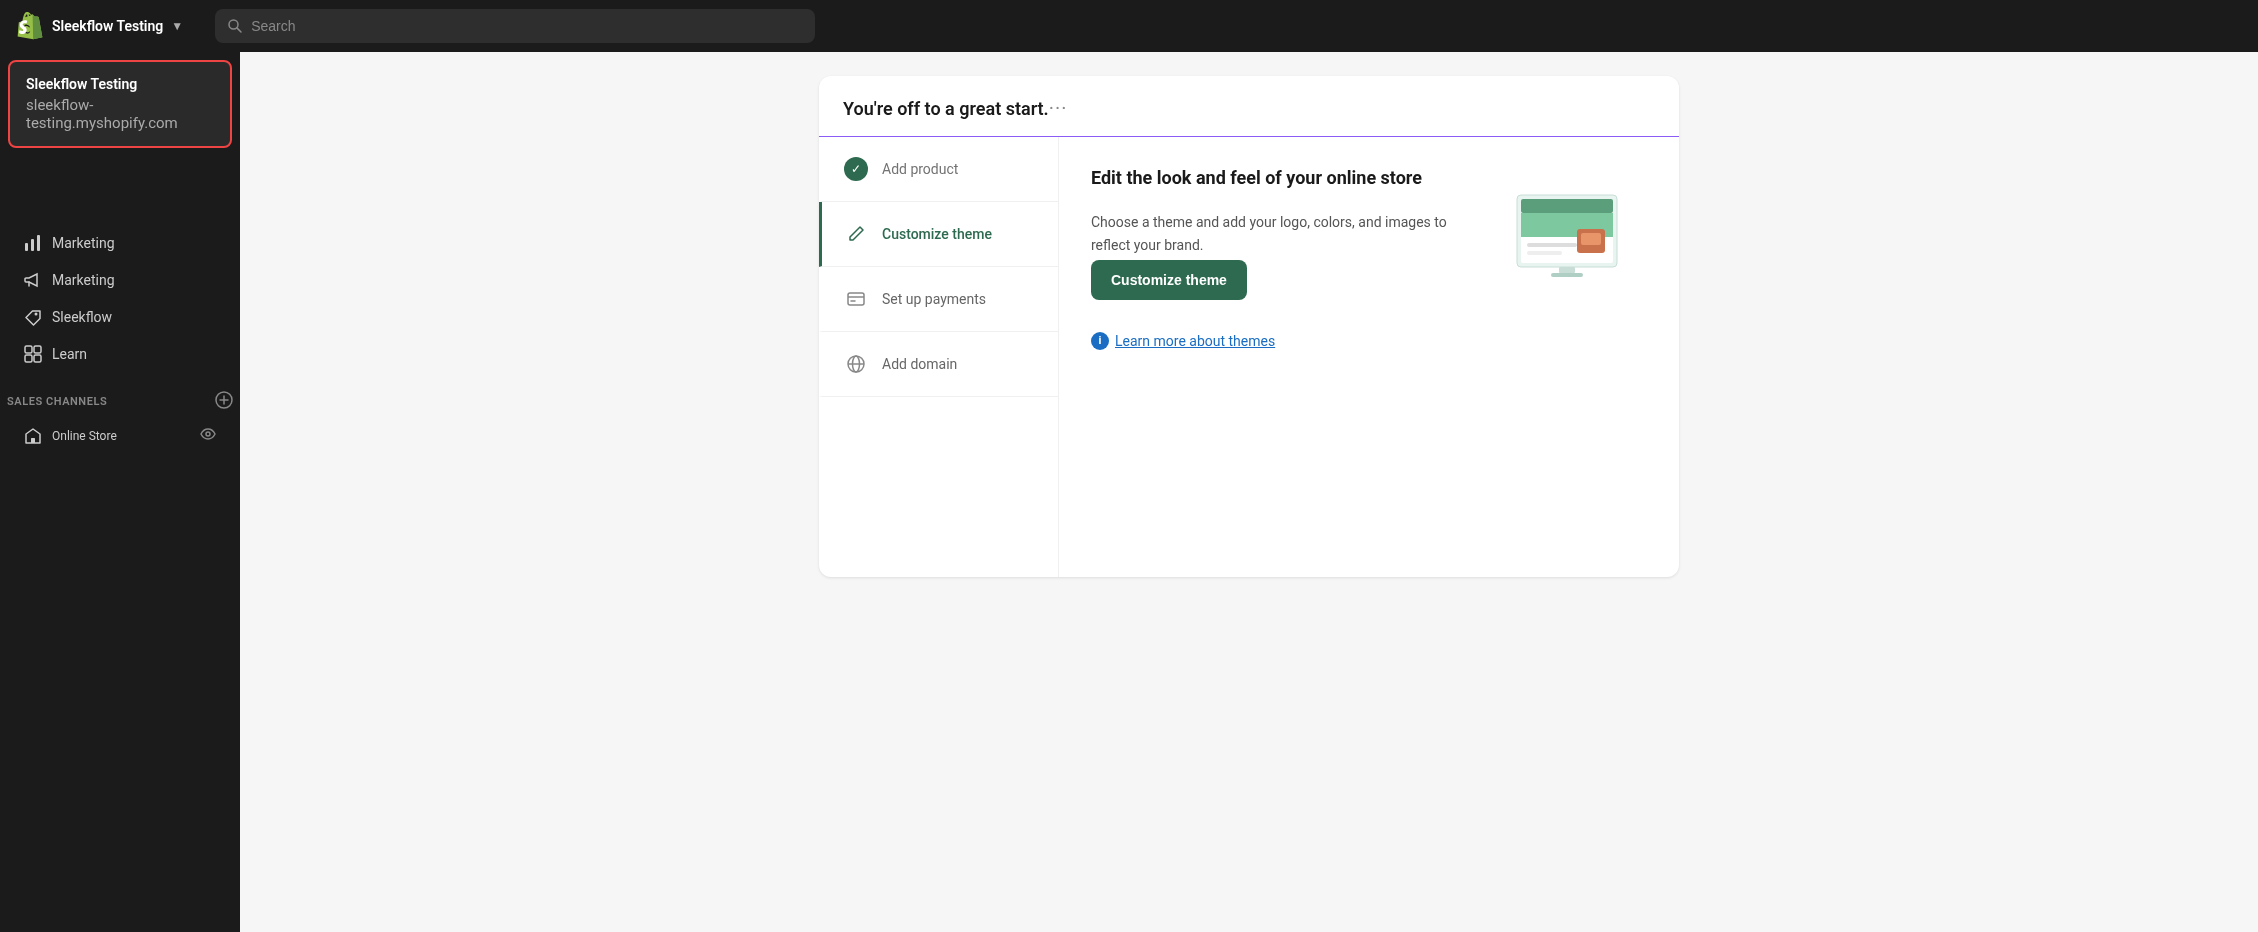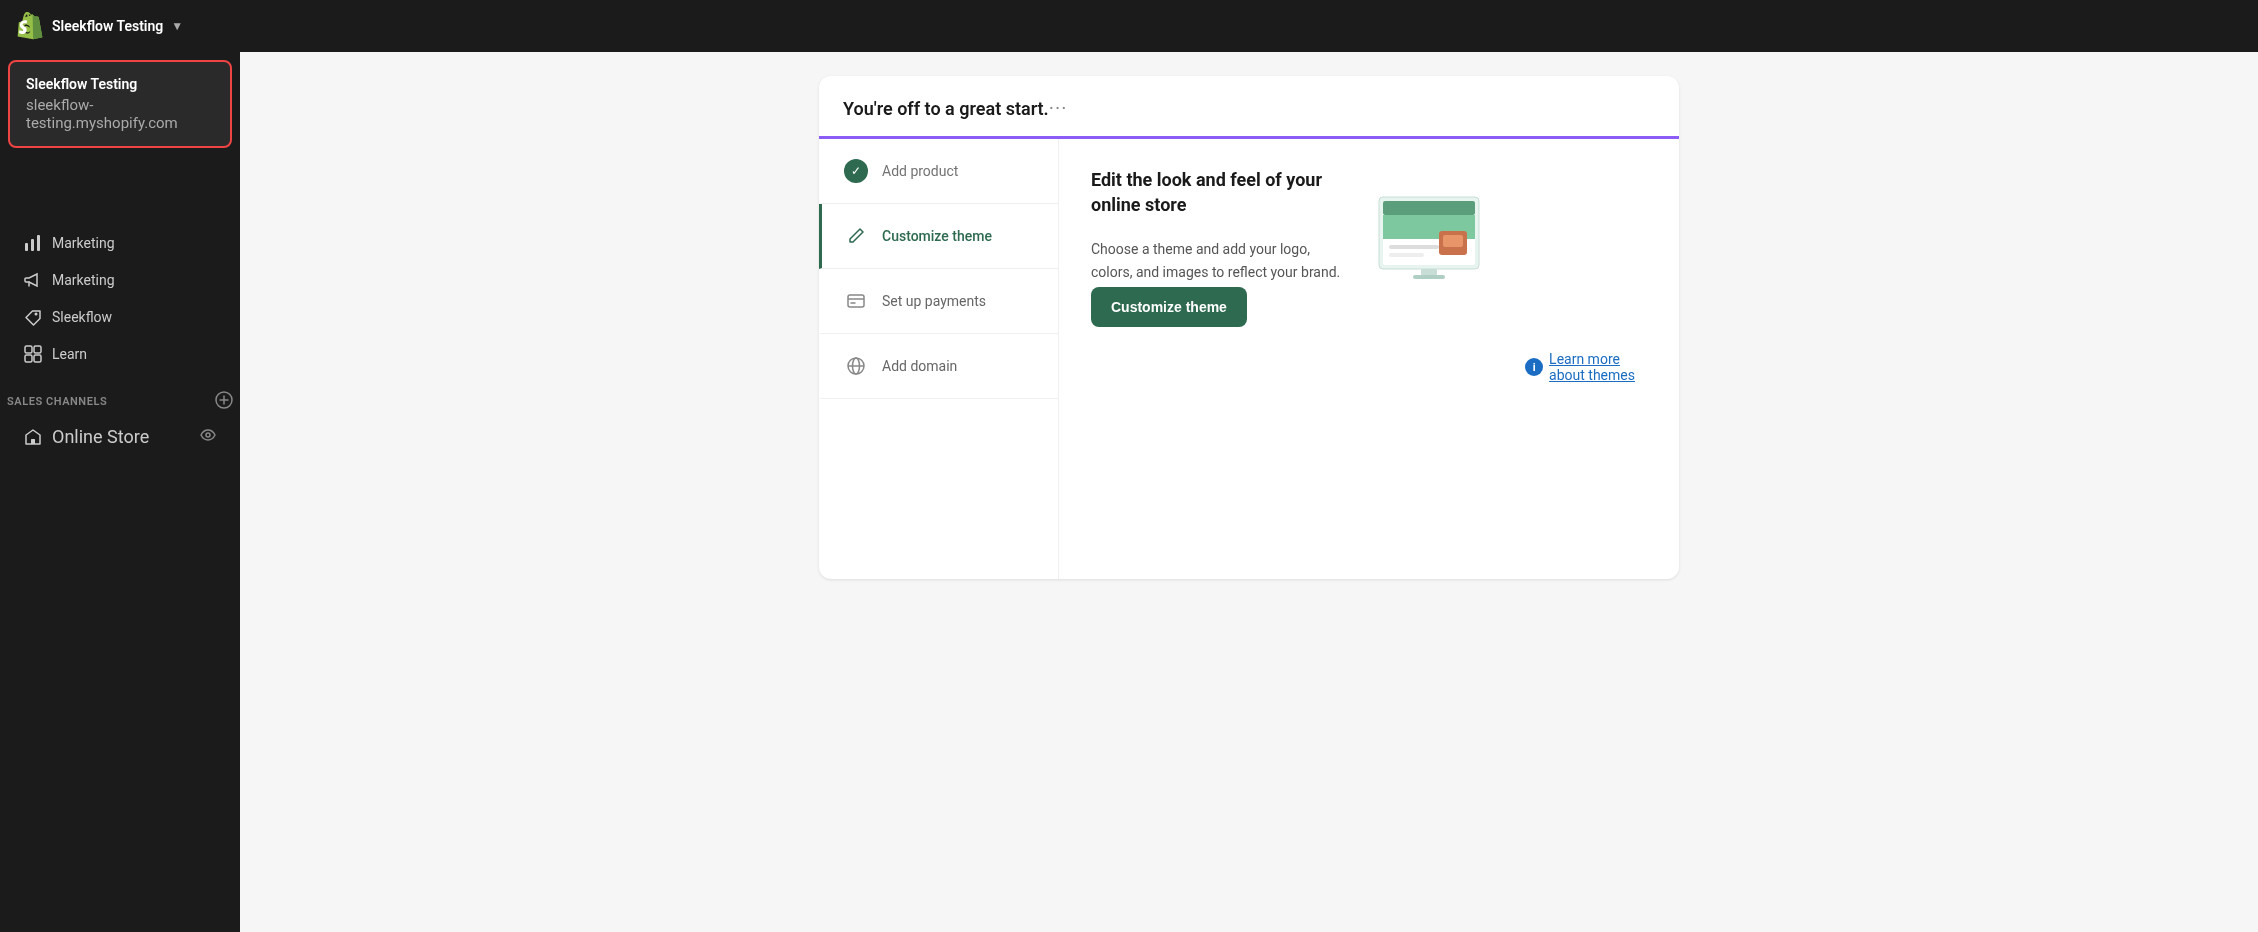--- a/index.html
+++ b/index.html
@@ -153,21 +153,21 @@
       font-size: 18px;
       line-height: 1;
     }
     .nav-sub-item {
       display: flex;
       align-items: center;
       justify-content: space-between;
       padding: 9px 16px;
       cursor: pointer;
       color: #ccc;
-      font-size: 18px;
+      font-size: 12px;
       border-radius: 6px;
       margin: 1px 8px;
     }
     .nav-sub-left {
       display: flex;
       align-items: center;
       gap: 10px;
     }
 
     
@@ -184,21 +184,21 @@
       border-radius: 12px;
       box-shadow: 0 1px 3px rgba(0,0,0,0.1);
       max-width: 860px;
       margin: 0 auto;
     }
     .card-header {
       display: flex;
       align-items: center;
       justify-content: flex-start;
       padding: 20px 24px 16px;
-      border-bottom: 3px solid #8b5cf6;
+      border-bottom: 1px solid #8b5cf6;
     }
     .card-title {
       font-size: 18px;
       font-weight: 600;
       color: #1a1a1a;
     }
     .card-more {
       color: #888;
       font-size: 20px;
       cursor: pointer;
@@ -256,21 +256,21 @@
     }
     .step-item.active .step-label { color: #2d6a4f; font-weight: 500; }
     .step-item:not(.active):not(.completed) .step-label { color: #666; }
     .step-item.completed .step-label { color: #737373; }
 
     
     .step-content {
       flex: 1;
       padding: 28px 32px;
       display: flex;
-      flex-direction: row;
+      flex-direction: column;
       gap: 16px;
     }
     .step-content-title {
       font-size: 18px;
       font-weight: 700;
       color: #1a1a1a;
       line-height: 1.4;
     }
     .step-content-desc {
       font-size: 14px;
@@ -339,20 +339,29 @@
 
     <svg class="shopify-icon" viewBox="0 0 38 43" fill="none" xmlns="http://www.w3.org/2000/svg">
       <path d="M32.5 8.5C32.4 7.8 31.8 7.3 31.2 7.3C30.6 7.3 26.6 7.1 26.6 7.1C26.6 7.1 23.6 4.1 23.3 3.8C23 3.5 22.4 3.6 22.2 3.7C22.2 3.7 21.5 3.9 20.4 4.3C20.2 3.7 19.8 3 19.3 2.3C17.7 0 15.5 -1e-7 14.8 0C14.6 0 14.4 0 14.2 0.1C14.1 0 14 0 13.9 0C11.8 0 10.1 2.5 9 6.4C8.2 8.9 7.7 12 7.4 14.1L3.1 15.4C1.9 15.8 1.8 15.8 1.7 16.9L0 37.6L23.9 42L38 38.8L32.5 8.5ZM20.1 5.3C19.3 5.6 18.4 5.8 17.5 6.1C17.5 5.3 17.4 4.3 17.1 3.4C18.4 3.7 19.4 4.7 20.1 5.3ZM14.4 3.6C14.8 4.5 15.1 5.8 15.2 6.9C14.1 7.2 12.9 7.6 11.7 7.9C12.5 4.8 14 3.3 14.4 3.6ZM10.5 20.7C11 19.7 12.3 19.3 13.6 19.3C13.8 19.3 14 19.3 14.2 19.4C15.7 19.6 17.4 20.6 18.5 22L18 24.2C17 22.7 15.5 21.8 13.8 21.6C12.3 21.4 11 22.1 10.5 23.4C9.5 26.2 11.5 30.2 14.3 31.1C15.4 31.5 16.5 31.4 17.4 30.9C18.3 30.5 19 29.7 19.3 28.7L18.8 31.2C17.7 32.6 16.2 33.4 14.5 33.2C9.9 32.6 7.3 26.3 10.5 20.7Z" fill="#96BF48"></path>
       <path d="M31.2 7.3C30.6 7.3 26.6 7.1 26.6 7.1C26.6 7.1 23.6 4.1 23.3 3.8C23.2 3.7 23.1 3.6 23 3.6L23.9 42L38 38.8L32.5 8.5C32.4 7.8 31.8 7.3 31.2 7.3Z" fill="#5E8E3E"></path>
       <path d="M14.8 13.4L13.5 17.9C13.5 17.9 12 17.2 10.3 17.4C7.8 17.6 7.8 19.2 7.8 19.6C8 21.6 13.6 22 13.9 27C14.2 30.9 11.8 33.6 8.4 33.8C4.3 34 2.1 31.7 2.1 31.7L3 27.8C3 27.8 5.2 29.4 7 29.3C8.2 29.2 8.6 28.3 8.6 27.7C8.3 25.1 3.7 25.2 3.4 20.7C3.2 16.9 5.7 13 11 12.7C13 12.5 14.8 13.4 14.8 13.4Z" fill="white"></path>
     </svg>
     <span class="topbar-store-name">Sleekflow Testing</span>
     <span class="topbar-caret">▼</span>
   </div>
 
+  <div class="topbar-search">
+    <div class="search-wrapper">
+      <svg class="search-icon-svg" width="16" height="16" viewBox="0 0 16 16" fill="none">
+        <circle cx="6.5" cy="6.5" r="4.5" stroke="#888" stroke-width="1.5"></circle>
+        <line x1="9.9" y1="9.9" x2="14" y2="14" stroke="#888" stroke-width="1.5" stroke-linecap="round"></line>
+      </svg>
+      <input type="text" placeholder="Search" style="">
+    </div>
+  </div>
 </div>
 
 <div class="app-layout">
 
   <div class="sidebar">
 
     <div class="store-dropdown">
       <div class="store-dropdown-name">Sleekflow Testing</div>
       <div class="store-dropdown-url">sleekflow-testing.myshopify.com</div>
     </div>

